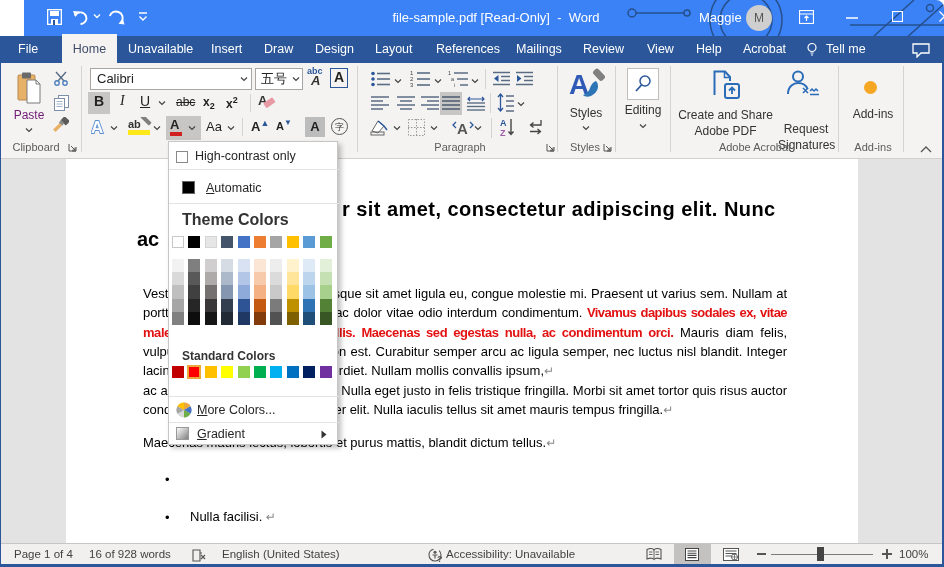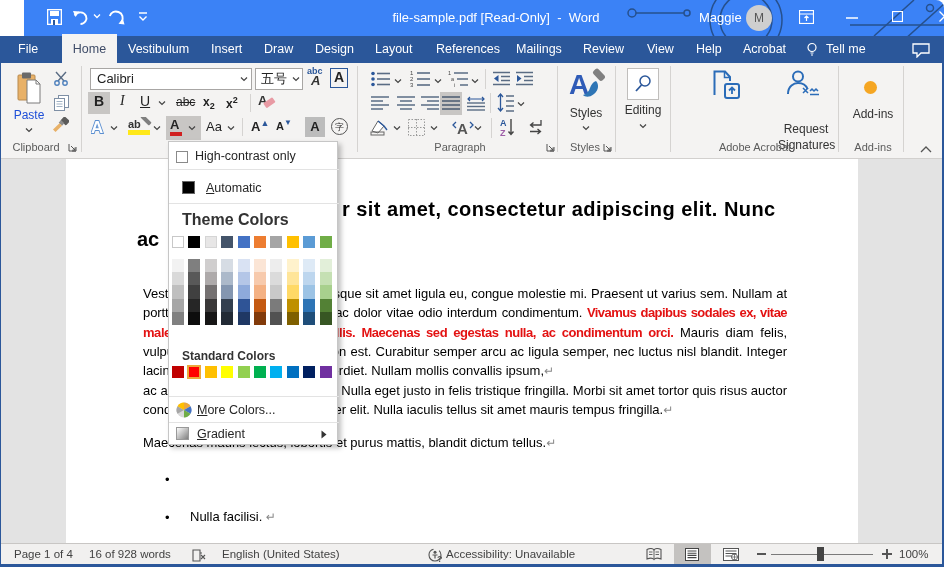--- a/index.html
+++ b/index.html
@@ -114,21 +114,21 @@
     </svg>
 
     <svg class="abs" style="left:915px;top:11px" width="11" height="11" viewBox="0 0 11 11">
       <path d="M0.5 0.5 L10.5 10.5 M10.5 0.5 L0.5 10.5" stroke="#fff" stroke-width="1.3"></path>
     </svg>
   </div>
 
   <div id="tabrow">
     <div class="tab" style="left:18px">File</div>
     <div id="hometab">Home</div>
-    <div class="tab" style="left:128px">Vestibulum</div>
+    <div class="tab" style="left:128px">Unavailable</div>
     <div class="tab" style="left:211px">Insert</div>
     <div class="tab" style="left:264px">Draw</div>
     <div class="tab" style="left:315px">Design</div>
     <div class="tab" style="left:375px">Layout</div>
     <div class="tab" style="left:436px">References</div>
     <div class="tab" style="left:516px">Mailings</div>
     <div class="tab" style="left:583px">Review</div>
     <div class="tab" style="left:647px">View</div>
     <div class="tab" style="left:696px">Help</div>
     <div class="tab" style="left:743px">Acrobat</div>
@@ -145,21 +145,21 @@
 
   <div id="ribbon">
   <div class="abs" style="left:0;top:-63px;width:944px;height:222px">
 
     <svg class="abs" style="left:17px;top:72px" width="24" height="32" viewBox="0 0 24 32">
       <rect x="1" y="3" width="17" height="25" rx="1" fill="#e8b168" stroke="#b88a4e"></rect>
       <rect x="5" y="0.5" width="9" height="6" rx="1" fill="#6a6a6a"></rect>
       <path d="M10 18 L10 8 L19 8 L23 12 L23 31 L10 31 Z" fill="#fff" stroke="#7a7a7a"></path>
       <path d="M19 8 L19 12 L23 12" fill="none" stroke="#7a7a7a"></path>
     </svg>
-    <div class="rtxt" style="left:8px;top:108px;width:42px;font-size:12px;color:#1d4ed8">Paste</div>
+    <div class="rtxt" style="left:8px;top:108px;width:42px;font-size:12px;color:#701a75">Paste</div>
     <svg class="chev" style="left:25px;top:126px" viewBox="0 0 8 8">
           <path d="M1 2.5 L4 5.5 L7 2.5" fill="none" stroke="#444" stroke-width="1.2"></path>
         </svg>
 
     <svg class="abs" style="left:53px;top:71px" width="16" height="15" viewBox="0 0 16 15">
       <path d="M3 1 L11 10 M13 1 L5 10" stroke="#5a6c84" stroke-width="1.4" fill="none"></path>
       <circle cx="4" cy="12" r="2.2" fill="none" stroke="#4f81bd" stroke-width="1.4"></circle>
       <circle cx="12" cy="12" r="2.2" fill="none" stroke="#4f81bd" stroke-width="1.4"></circle>
     </svg>
 
@@ -446,20 +446,21 @@
       <rect x="12" y="14" width="14" height="14" rx="2" fill="none" stroke="#2b6cb8" stroke-width="2"></rect>
       <path d="M19 24 L19 17.5 M16 20.5 L19 17.5 L22 20.5" fill="none" stroke="#2b6cb8" stroke-width="1.8"></path>
     </svg>
     <svg class="abs" style="left:786px;top:70px" width="34" height="30" viewBox="0 0 34 30">
       <circle cx="12" cy="6.5" r="5" fill="none" stroke="#2b6cb8" stroke-width="2"></circle>
       <path d="M2 24 C2 16 8 13 12 13 C16 13 20 15 21.5 19" fill="none" stroke="#2b6cb8" stroke-width="2"></path>
       <path d="M17 23 L22 18 M17 18 L22 23" stroke="#2b6cb8" stroke-width="1.5"></path>
       <path d="M24 21 L26 19 L28 21 L30 19 L32 21" fill="none" stroke="#2b6cb8" stroke-width="1.5"></path>
       <line x1="24" y1="24.5" x2="33" y2="24.5" stroke="#2b6cb8" stroke-width="1.5"></line>
     </svg>
+    <div class="rtxt" style="left:678px;top:107px;width:95px;font-size:12px;color:#333;line-height:16px">Create and Share<br>Adobe PDF</div>
     <div class="rtxt" style="left:778px;top:121px;width:56px;font-size:12px;color:#333;line-height:16px">Request<br>Signatures</div>
     <div class="glabel" style="left:705px;width:100px">Adobe Acrobat</div>
     <div class="sep" style="left:838px"></div>
 
     <div class="abs" style="left:864px;top:81px;width:13px;height:13px;border-radius:50%;background:#f5a623"></div>
     <div class="rtxt" style="left:848px;top:107px;width:50px;font-size:12px;color:#333">Add-ins</div>
     <div class="glabel" style="left:848px;width:50px">Add-ins</div>
     <div class="sep" style="left:903px"></div>
     <svg class="abs" style="left:920px;top:146px" width="12" height="7" viewBox="0 0 12 7">
       <path d="M1 6 L6 1 L11 6" fill="none" stroke="#555" stroke-width="1.3"></path>

